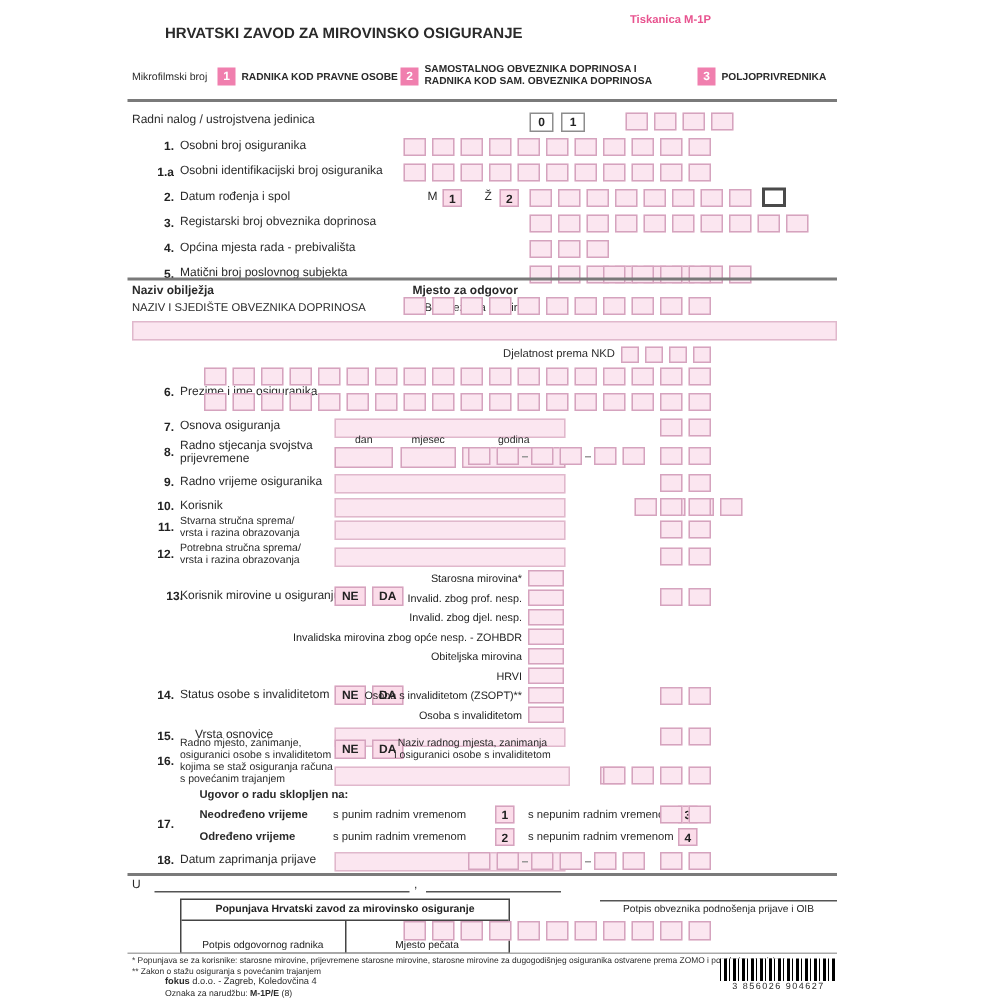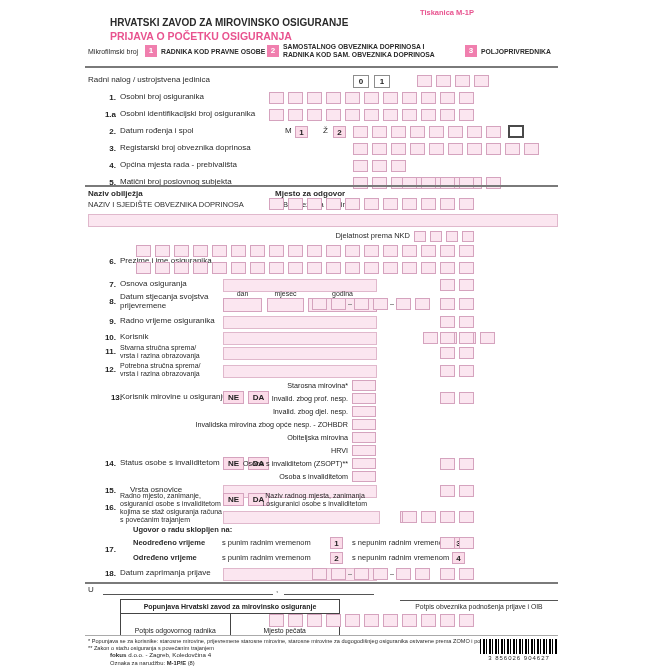--- a/index.html
+++ b/index.html
@@ -31,21 +31,20 @@
   .bars{position:absolute;width:78px;height:15px;background:repeating-linear-gradient(90deg,#000 0 1px,#fff 1px 3px,#000 3px 5px,#fff 5px 6px);}
   .fs7{font-size:7px;} .fs68{font-size:6.8px;} .fs75{font-size:7.5px;}
 </style>
 </head>
 <body>
 
 <div id="page">
 
   <div class="t b pink" style="top:9px;right:108px;font-size:7.5px">Tiskanica M-1P</div>
   <div class="t b" style="left:110px;top:17px;font-size:10px">HRVATSKI ZAVOD ZA MIROVINSKO OSIGURANJE</div>
-  <div class="t b pink" style="left:110px;top:31px;font-size:10.5px">PRIJAVA O POČETKU OSIGURANJA</div>
 
   <div class="t fs7" style="left:88px;top:48px">Mikrofilmski broj</div>
   <div class="badge" style="left:145px;top:45px">1</div>
   <div class="t b fs68" style="left:161px;top:48px">RADNIKA KOD PRAVNE OSOBE</div>
   <div class="badge" style="left:267px;top:45px">2</div>
   <div class="t b fs68" style="left:283px;top:43px">SAMOSTALNOG OBVEZNIKA DOPRINOSA I</div>
   <div class="t b fs68" style="left:283px;top:51px">RADNIKA KOD SAM. OBVEZNIKA DOPRINOSA</div>
   <div class="badge" style="left:465px;top:45px">3</div>
   <div class="t b fs68" style="left:481px;top:48px">POLJOPRIVREDNIKA</div>
   <div class="rule" style="top:66px"></div>
@@ -228,21 +227,21 @@
   <div class="fieldbar" style="left:223px;top:279px;width:154px"></div>
   <div class="bg rr" style="top:279px">
       <i class="box"></i>
       <i class="box"></i>
     </div>
 
   <div class="t fs7" style="left:223px;top:290px;width:39px;text-align:center">dan</div>
   <div class="t fs7" style="left:267px;top:290px;width:37px;text-align:center">mjesec</div>
   <div class="t fs7" style="left:308px;top:290px;width:69px;text-align:center">godina</div>
   <div class="num" style="left:94px;top:297px">8.</div>
-  <div class="t" style="left:120px;top:293px">Datum stjecanja svojstva</div>
+  <div class="t" style="left:120px;top:293px">Radno stjecanja svojstva</div>
   <div class="t" style="left:120px;top:302px">prijevremene</div>
   <div class="dfield" style="left:223px;top:298px;width:39px"></div>
   <div class="dfield" style="left:267px;top:298px;width:37px"></div>
   <div class="dfield" style="left:308px;top:298px;width:69px"></div>
   <div class="bg rr" style="top:298px;gap:0">
     <i class="box" style="margin-right:4px"></i>
       <i class="box"></i>
       <span class="dash" style="margin:0 2px"></span>
     <i class="box" style="margin-right:4px"></i>
       <i class="box"></i>

